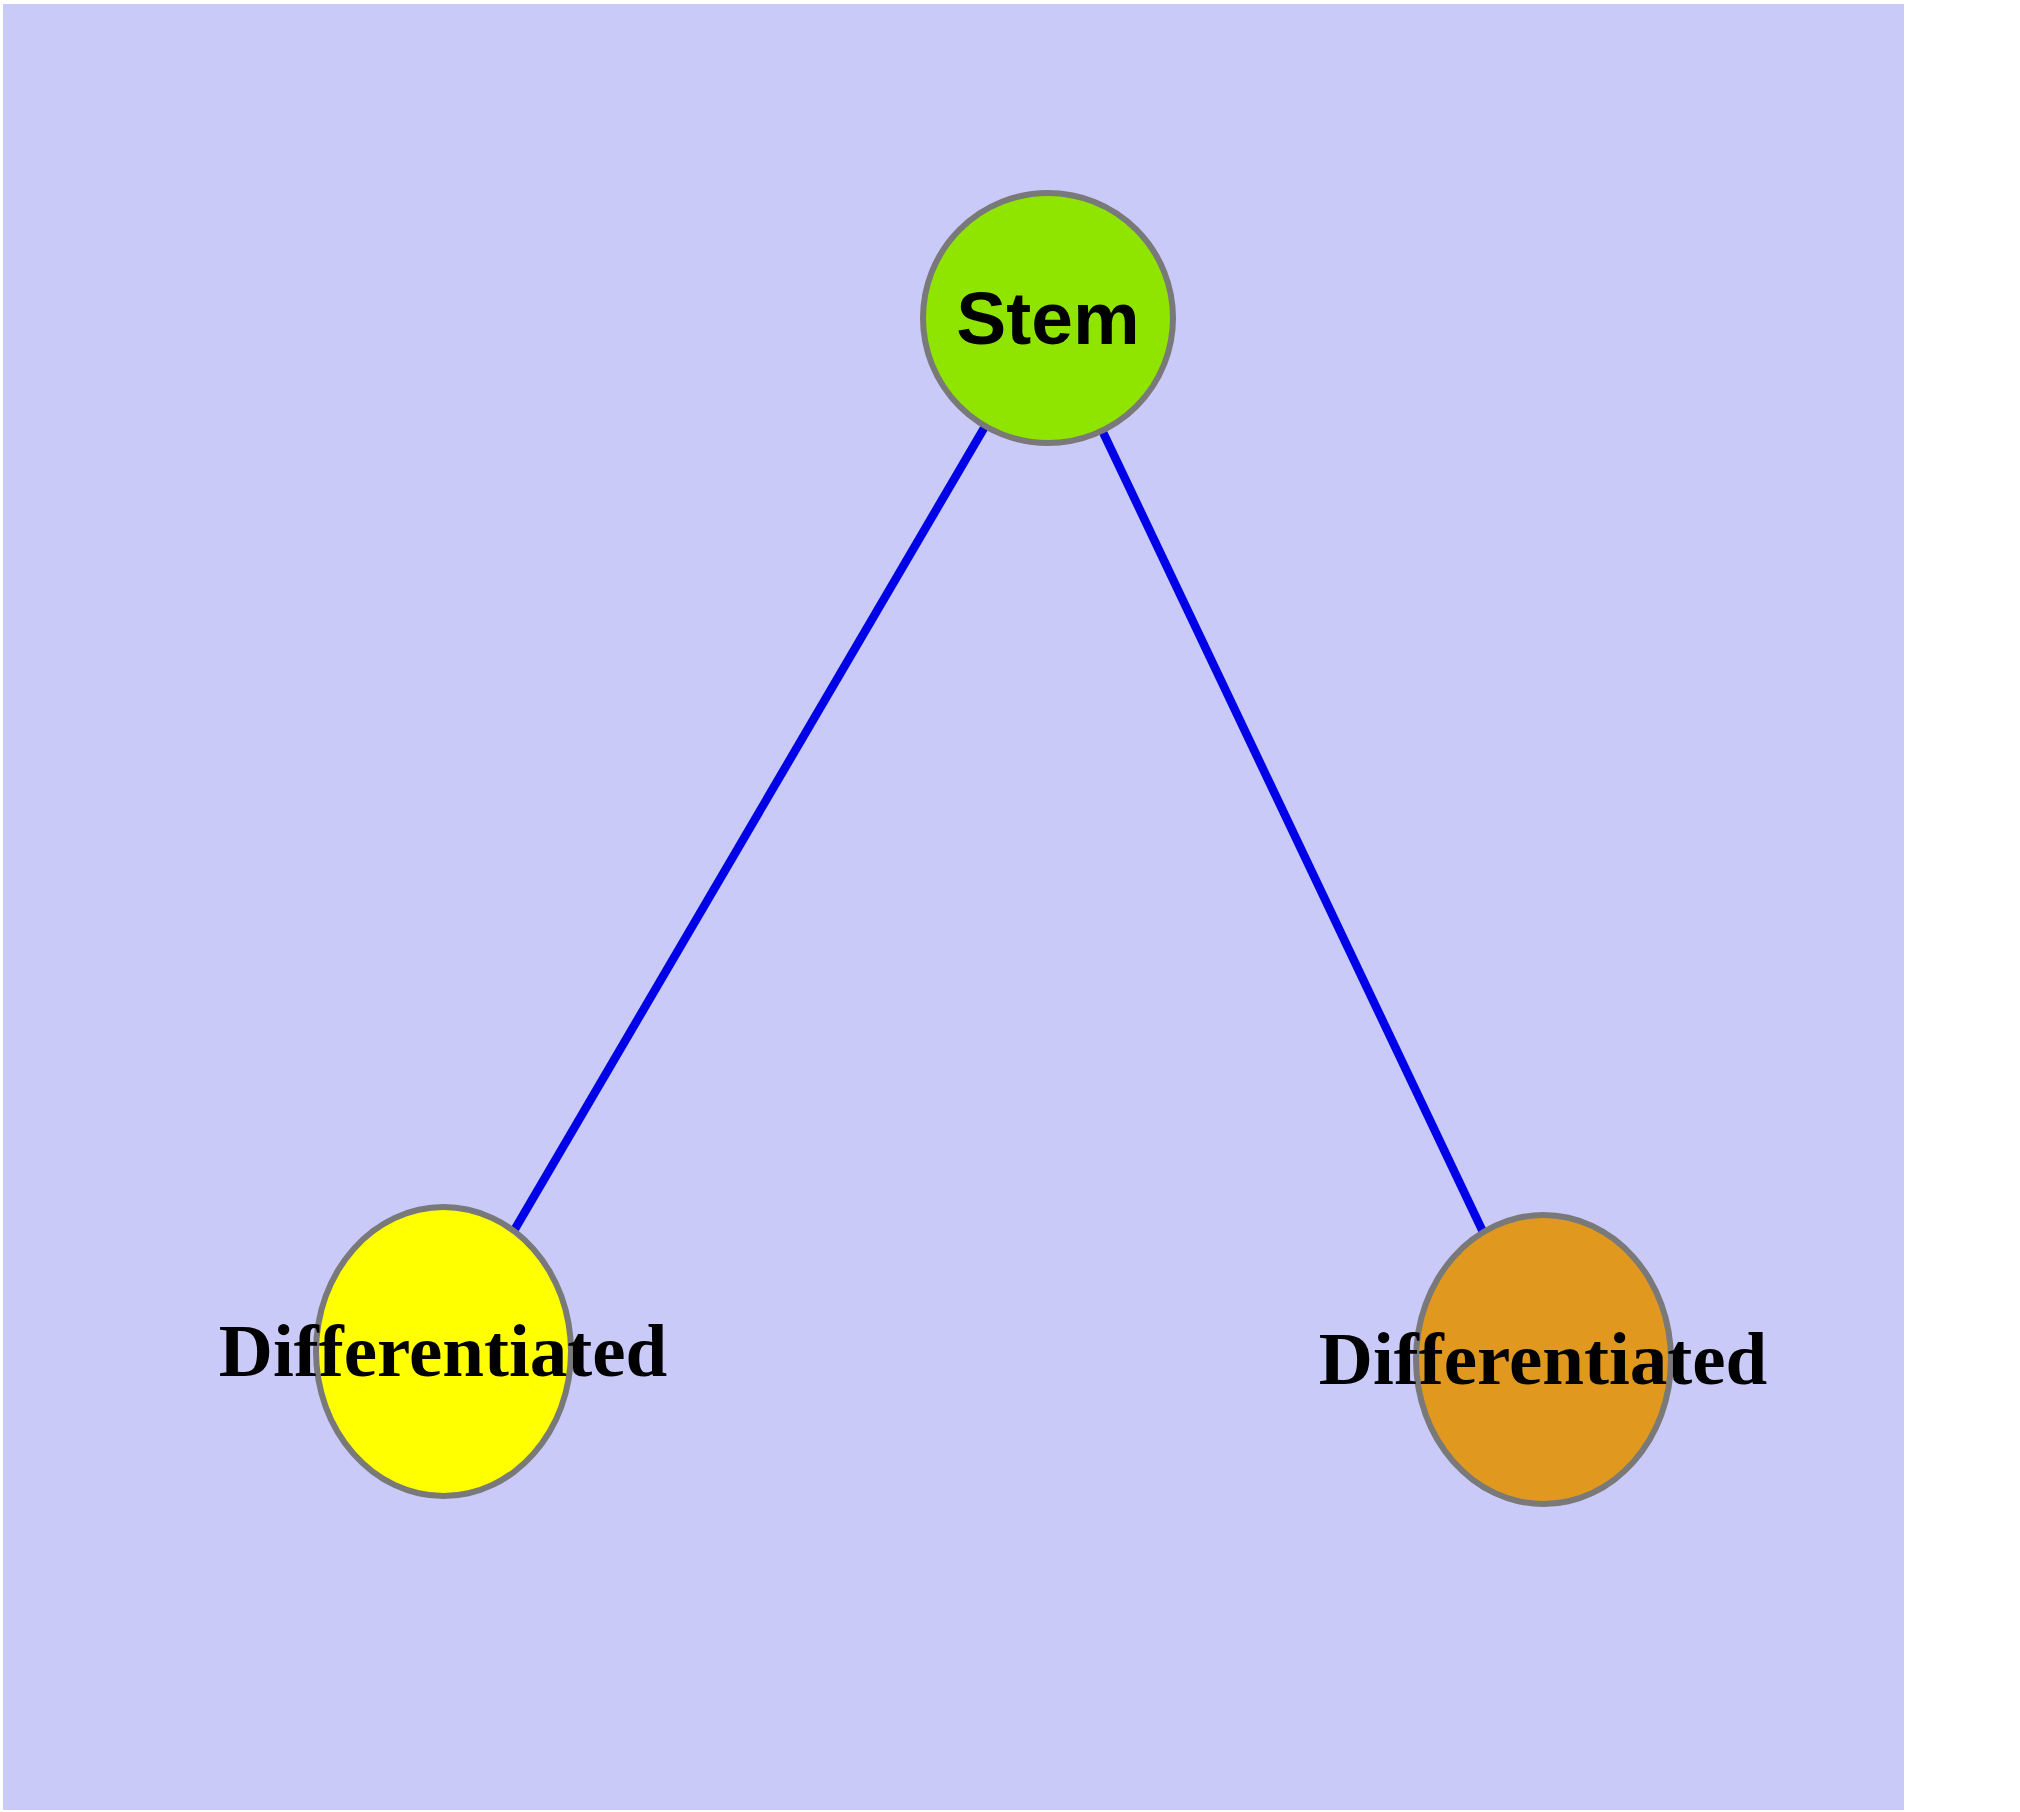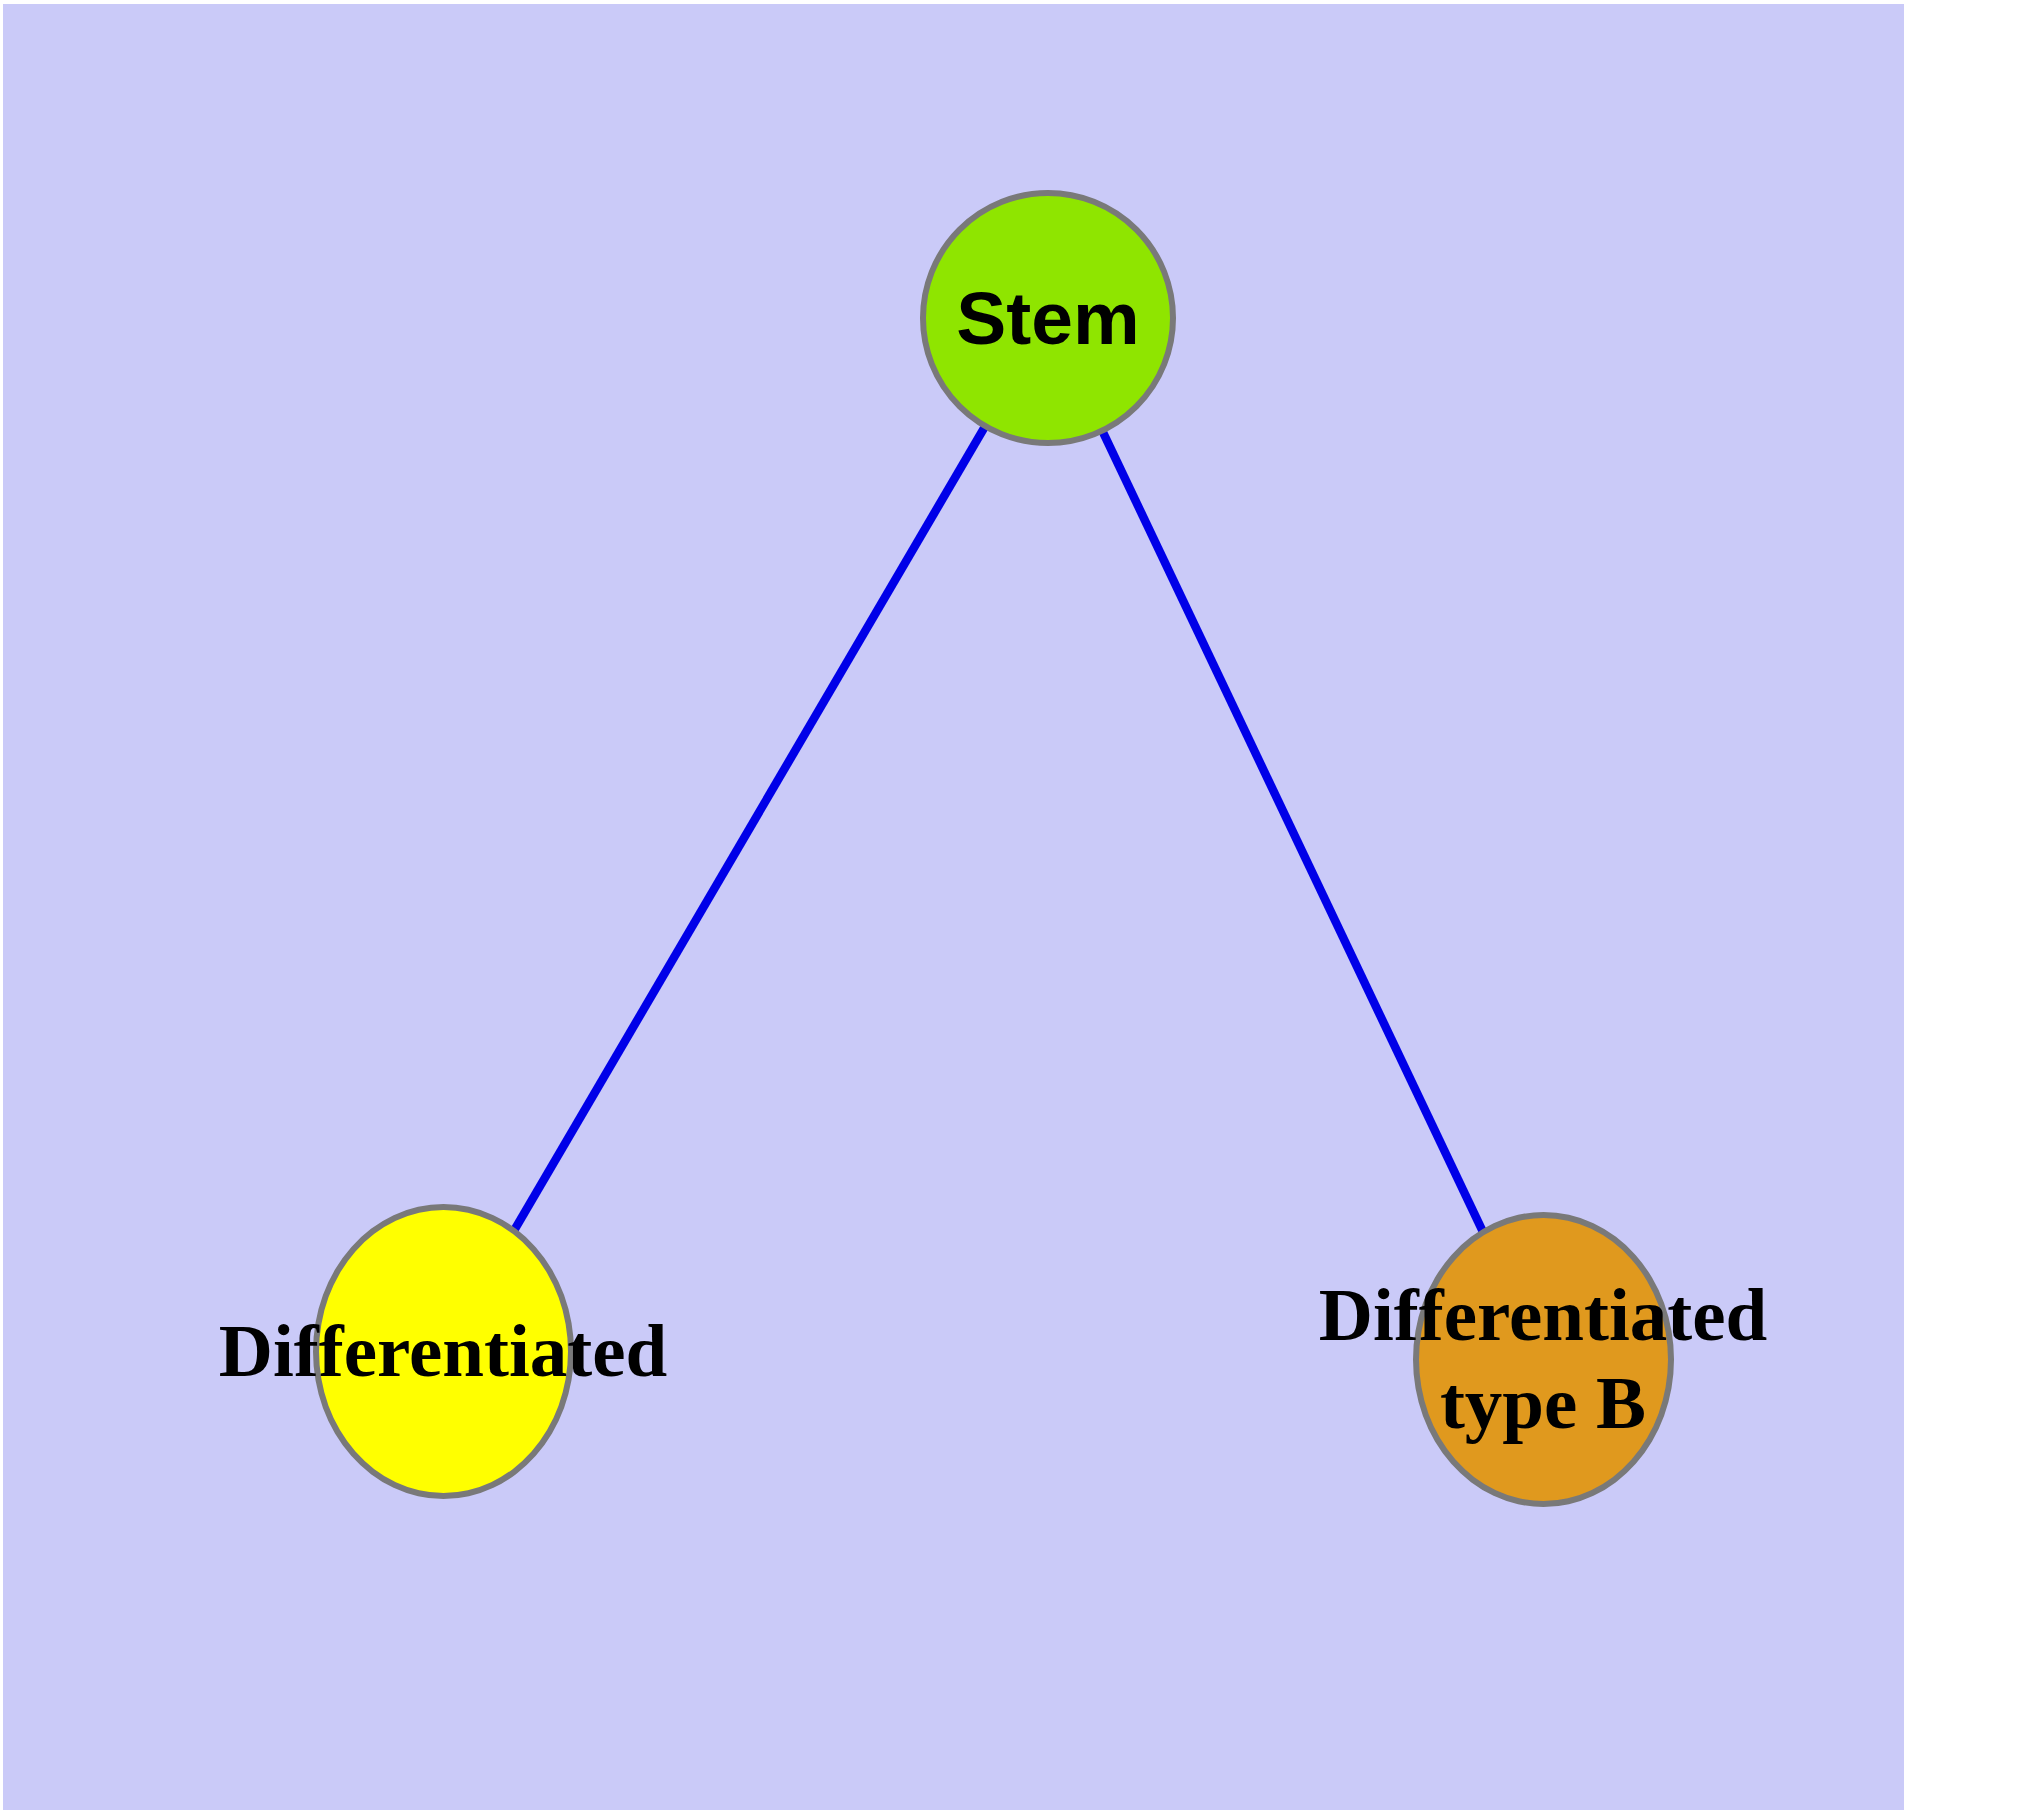--- a/index.html
+++ b/index.html
@@ -92,17 +92,16 @@
   <div class="node node-type-b" style="background-color: rgb(224, 153, 30);"></div>
 
   <div class="node-label label-stem">Stem</div>
 
   <div class="node-label label-type-a">
     <span class="label-line">Differentiated</span>
   </div>
 
   <div class="node-label label-type-b">
     <span class="label-line">Differentiated</span>
-    <span class="label-line">type B</span>
   </div>
 
 </div>
 
 
 </body></html>

